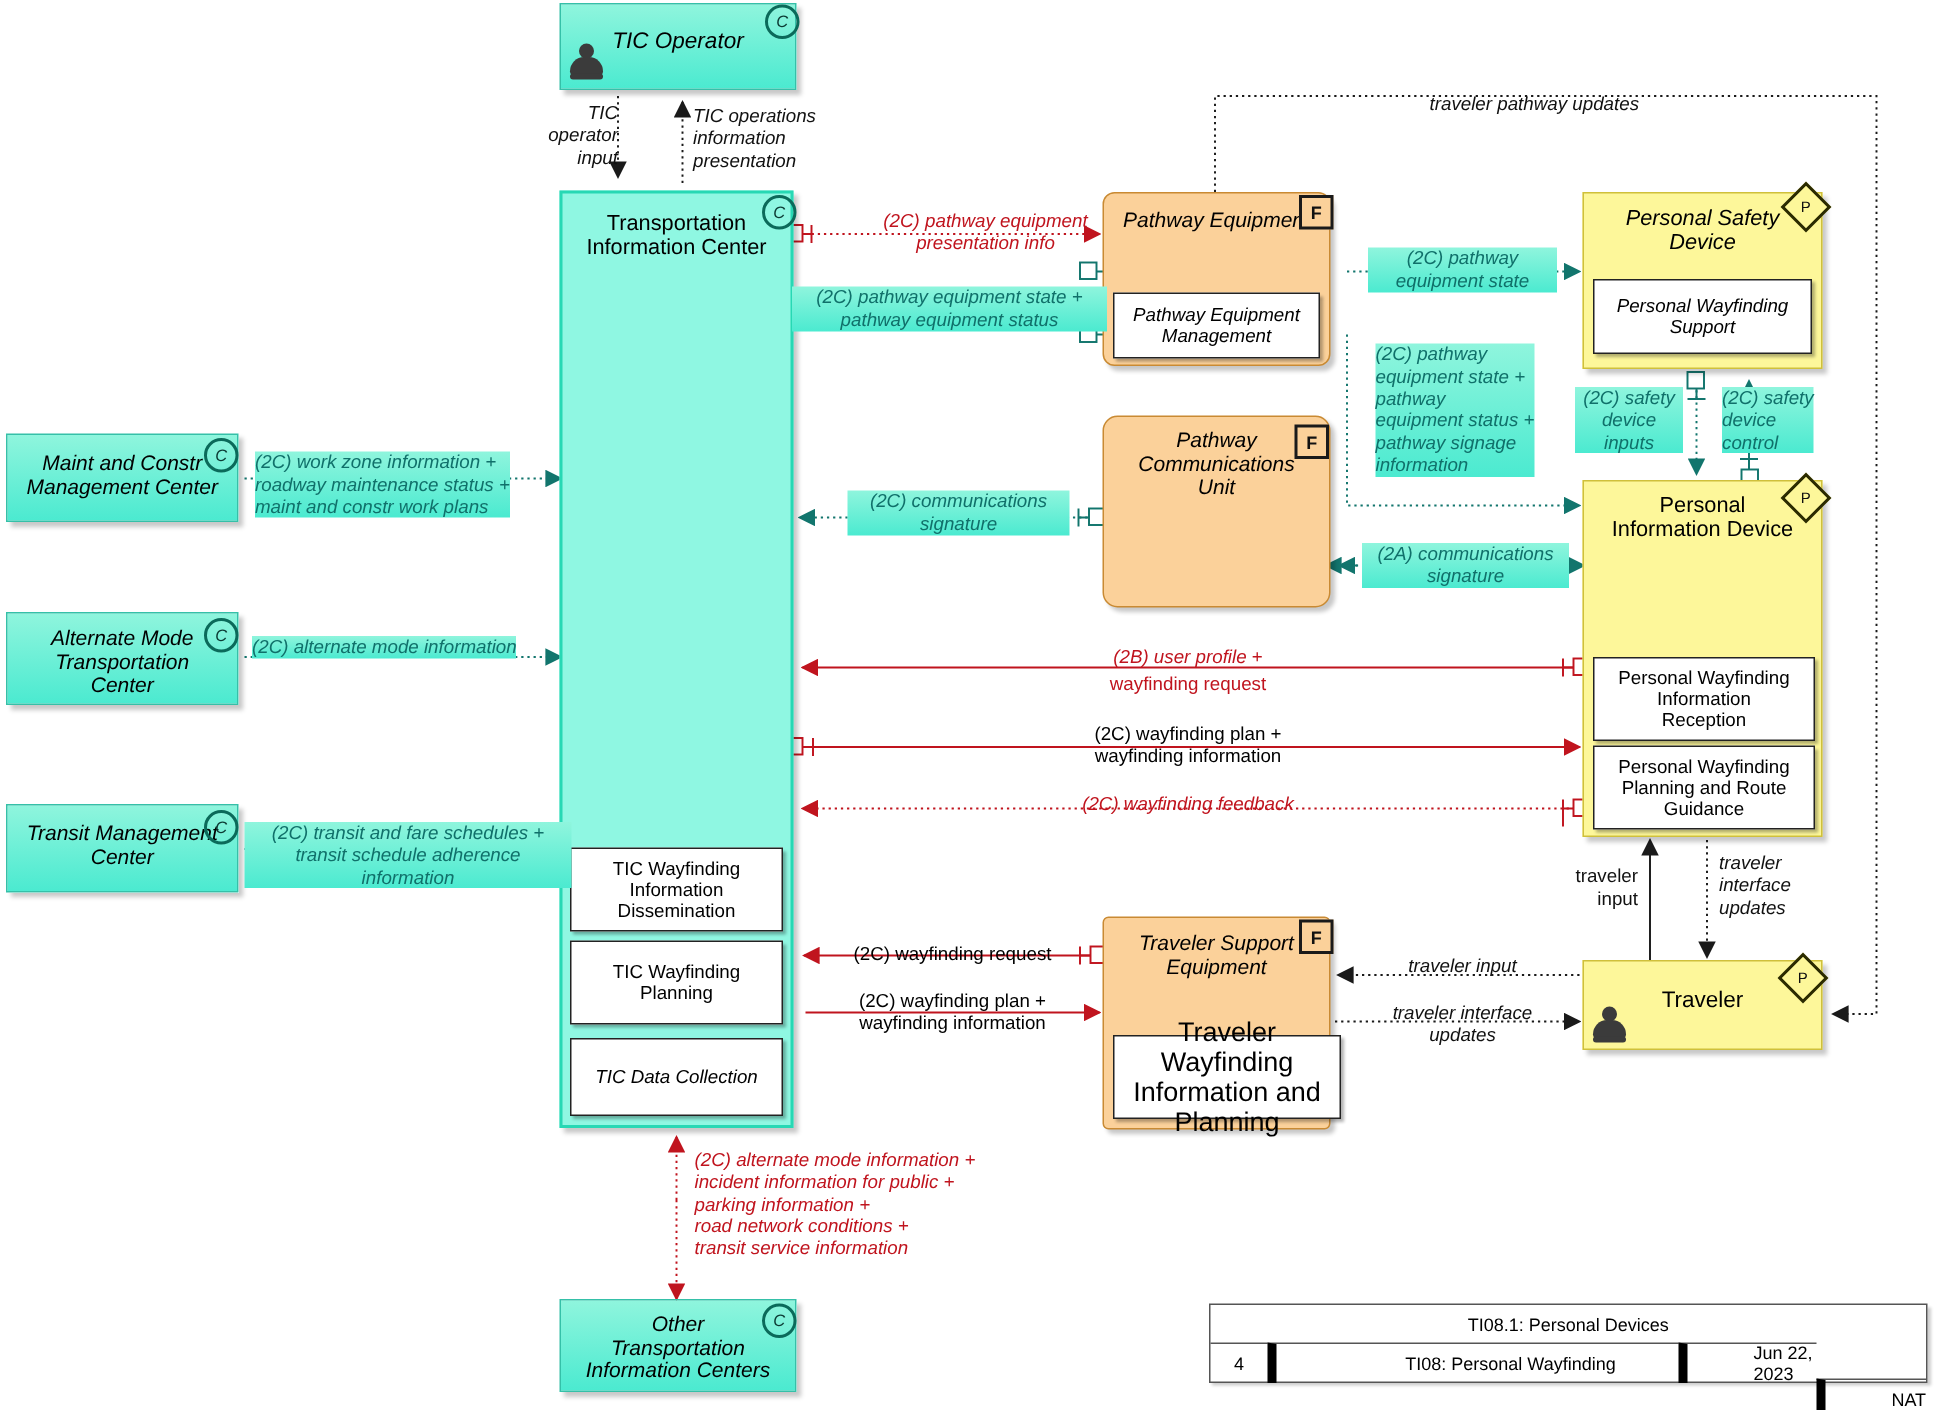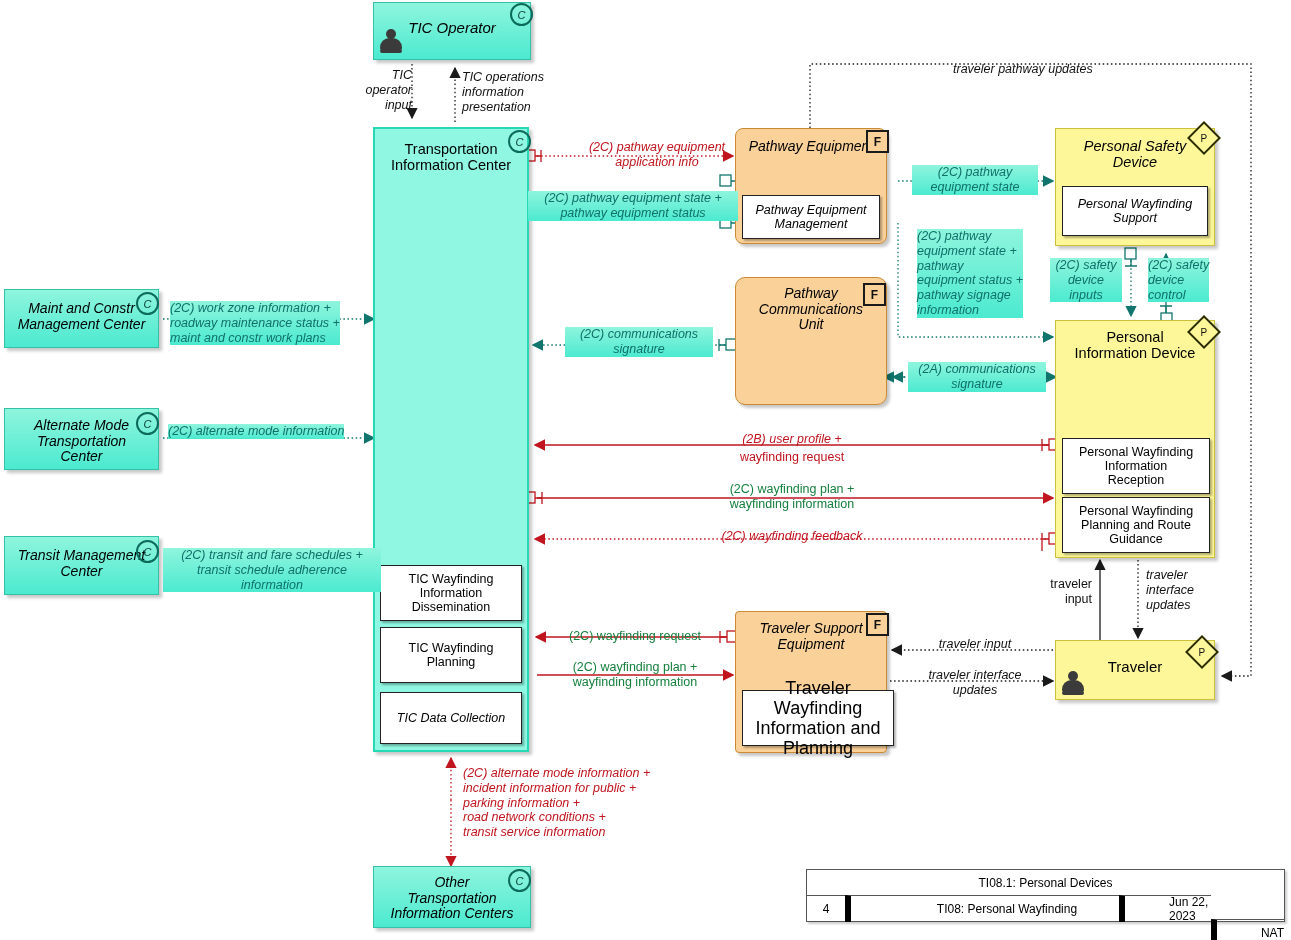--- a/index.html
+++ b/index.html
@@ -35,21 +35,21 @@
   
   .person{position:absolute;width:22px;height:24px;}
   .person .head{position:absolute;left:6px;top:0;width:10px;height:10px;border-radius:50%;background:#3b3b3b;}
   .person .body{position:absolute;left:0;top:9px;width:22px;height:12px;background:#3b3b3b;
                 border-radius:11px 11px 3px 3px;}
   .person .base{position:absolute;left:0;top:20px;width:22px;height:4px;background:#3b3b3b;border-radius:2px;}
 
   
   .lbl{position:absolute;line-height:1.18;white-space:pre;}
   .lbl.red{color:#c0141e;font-style:italic;font-size:12.5px;}
-  .lbl.redp{color:#15803d;font-style:normal;font-size:12.5px;}
+  .lbl.redp{color:#000000;font-style:normal;font-size:12.5px;}
   .lbl.teal{color:#10706a;font-style:italic;font-size:12.5px;}
   .lbl.blk{color:#111;font-style:italic;font-size:12.5px;}
   .lbl.blkp{color:#111;font-style:normal;font-size:12.5px;}
   .ctr{text-align:center;}
   .rgt{text-align:right;}
 
   
   .tblock{position:absolute;border:1px solid #555;background:#fff;box-sizing:border-box;
           box-shadow:2px 2px 2px rgba(0,0,0,.2);}
   .trow{display:flex;}
@@ -300,21 +300,21 @@
   </div>
 
   <div class="lbl blk rgt" style="left:360px;top:68px;width:52px;">TIC
 operator
 input</div>
   <div class="lbl blk" style="left:462px;top:70px;">TIC operations
 information
 presentation</div>
 
   <div class="lbl red ctr" style="left:548px;top:140px;width:218px;">(2C) pathway equipment
-application info</div>
+presentation info</div>
   <div class="lbl teal ctr" style="left:528px;top:191px;width:210px;">(2C) pathway equipment state +
 pathway equipment status</div>
 
   <div class="lbl teal" style="left:170px;top:301px;">(2C) work zone information +
 roadway maintenance status +
 maint and constr work plans</div>
   <div class="lbl teal" style="left:168px;top:424px;">(2C) alternate mode information</div>
   <div class="lbl teal ctr" style="left:163px;top:548px;width:218px;">(2C) transit and fare schedules +
 transit schedule adherence
 information</div>

